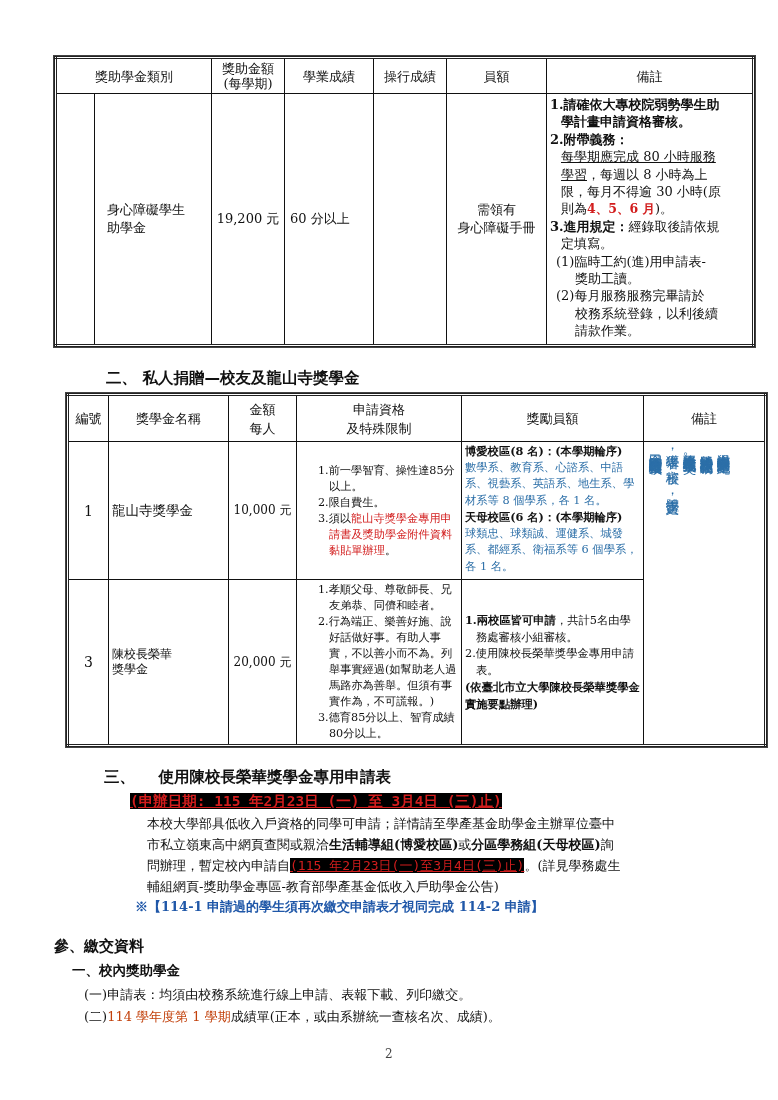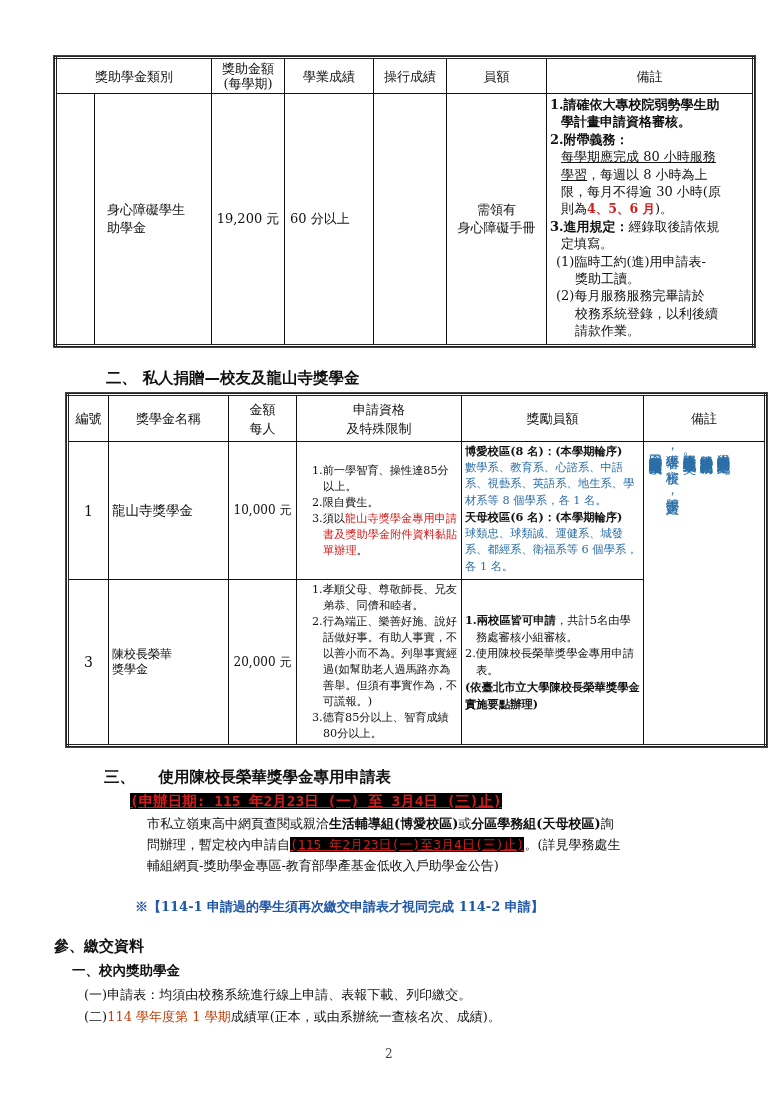--- a/index.html
+++ b/index.html
@@ -23,21 +23,21 @@
   .indent3 { padding-left: 25px; }
 
   
   .h2 { font-size: 15.5px; font-weight: bold; font-family: "DejaVu Sans", "Liberation Sans", sans-serif; }
 
   
   #t2 { left: 66px; top: 393px; width: 698px; border: 3px double #222; outline: 1px solid #444; }
   #t2 th { height: 47px; font-size: 13px; text-align: center; line-height: 19px; }
   #t2 .r1 td { height: 138px; }
   #t2 .r2 td { height: 164px; }
-  .elig { font-size: 11.2px; line-height: 16px; padding: 2px 2px 2px 15px; vertical-align: top; }
+  .elig { font-size: 11.2px; line-height: 16px; padding: 2px 2px 2px 21px; vertical-align: top; }
   .elig .red { color: #d21d1d; }
   .quota { font-size: 11.3px; line-height: 16.5px; padding: 1px 2px 1px 3px; vertical-align: top; }
   .quota .b { font-weight: bold; color: #111; }
   .quota .blue { color: #2c6fa8; }
   .quota2 { vertical-align: middle; }
   .hang { padding-left: 11px; text-indent: -11px; }
   .remark2 { vertical-align: top; padding: 2px 3px; }
   .vtext { writing-mode: vertical-rl; color: #2c6fa8; font-size: 13.5px; line-height: 17px; letter-spacing: 0.5px; height: 190px; white-space: pre; }
 
   
@@ -179,20 +179,21 @@
   </table>
 
 <div class="abs h2" style="left:104px; top:767px;">
   <span>三、</span>
   <span style="margin-left:18px">使用陳校長榮華獎學金專用申請表</span>
 </div>
 <div class="abs" style="left:130px; top:792px; font-size:14.5px;">
   <span class="hl">(申辦日期: 115 年2月23日 (一) 至 3月4日 (三)止)</span>
 </div>
 <div class="abs p3" style="left:147px; top:813px; width:610px;">
+  <div>本校大學部具低收入戶資格的同學可申請；詳情請至學產基金助學金主辦單位臺中</div>
   <div><span>市私立嶺東高中網頁查閱或親洽</span><span class="bold">生活輔導組(博愛校區)</span><span>或</span><span class="bold">分區學務組(天母校區)</span><span>詢</span></div>
   <div><span>問辦理，暫定校內申請自</span><span class="hl" style="font-weight:normal">(115 年2月23日(一)至3月4日(三)止)</span><span>。(詳見學務處生</span></div>
   <div>輔組網頁-獎助學金專區-教育部學產基金低收入戶助學金公告)</div>
 </div>
 <div class="abs blue-note" style="left:135px; top:898px;">※【114-1 申請過的學生須再次繳交申請表才視同完成 114-2 申請】</div>
 
 <div class="abs" style="left:54px; top:937px; font-size:15px; font-weight:bold;">參、繳交資料</div>
 <div class="abs" style="left:72px; top:962px; font-size:13.5px; font-weight:bold;">一、校內獎助學金</div>
 <div class="abs" style="left:84px; top:984px; font-size:13px; line-height:22px;">
   <div>(一)申請表：均須由校務系統進行線上申請、表報下載、列印繳交。</div>

